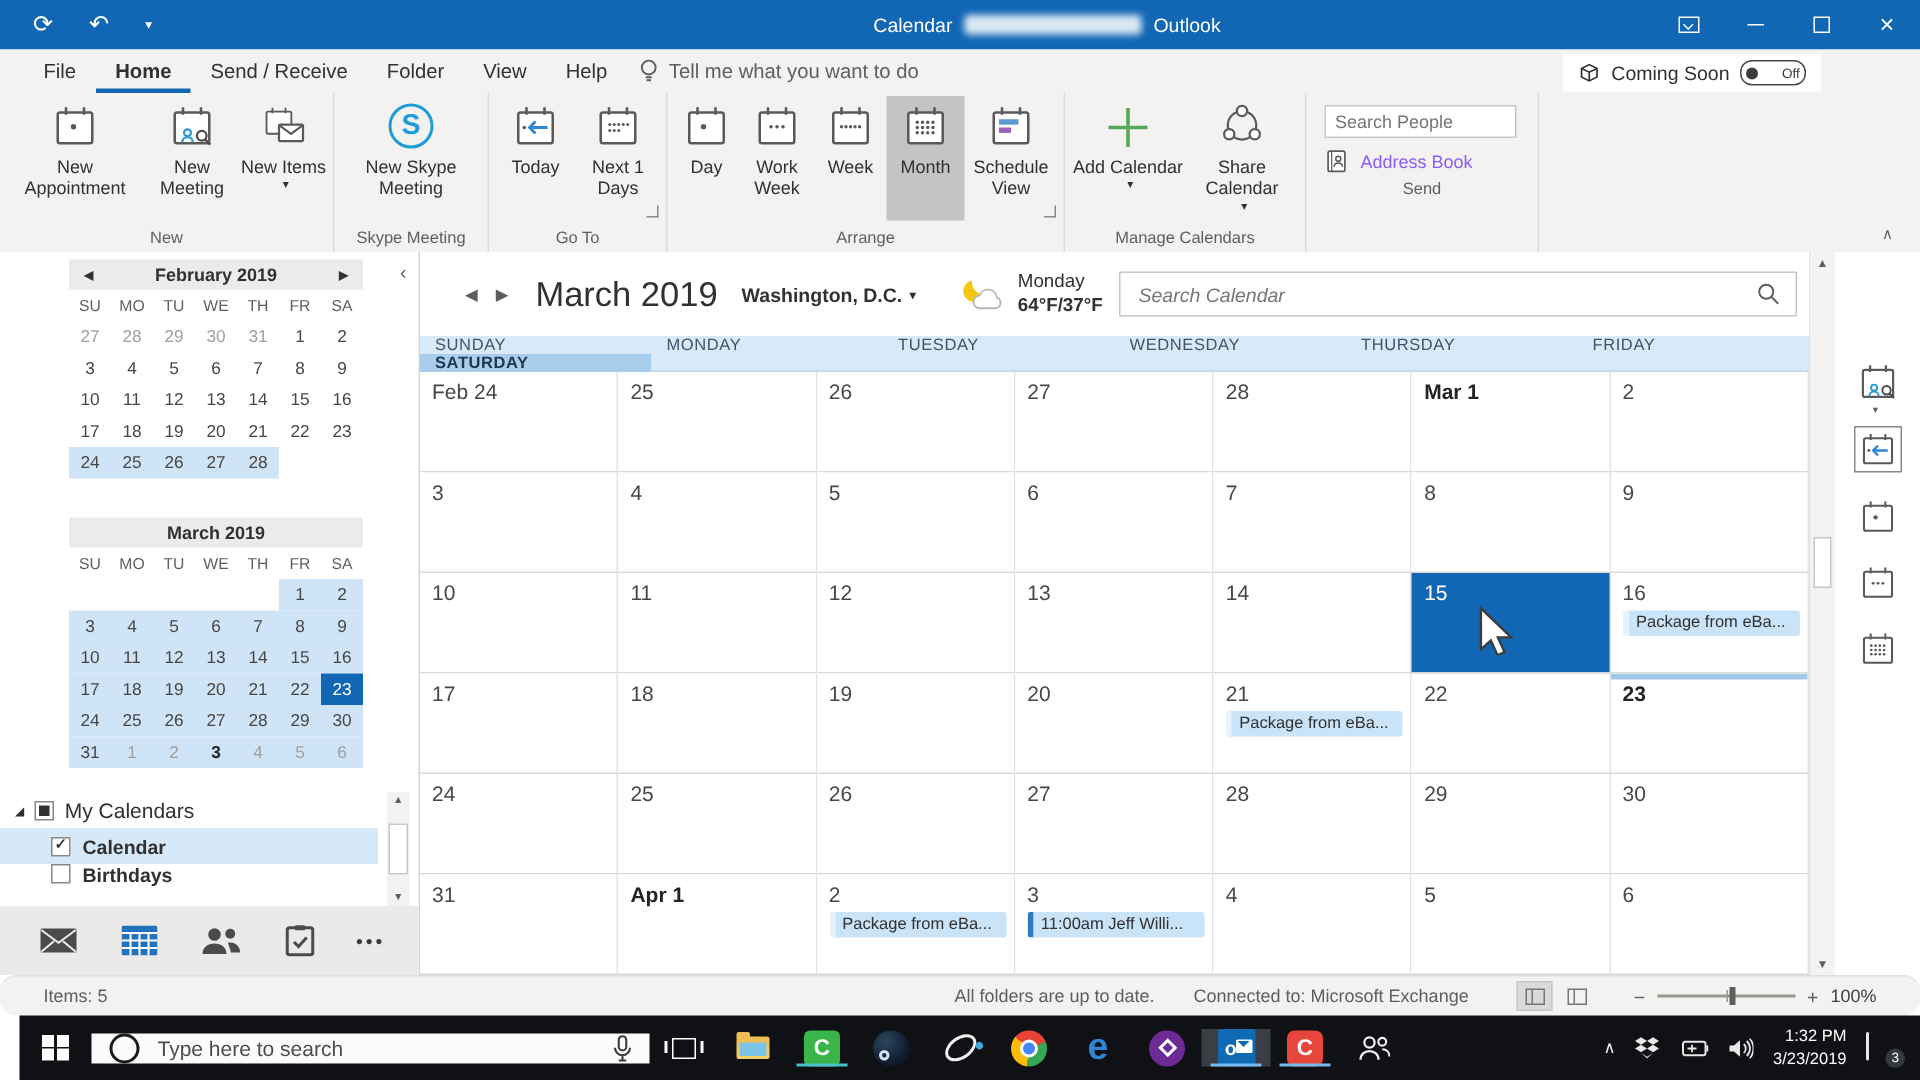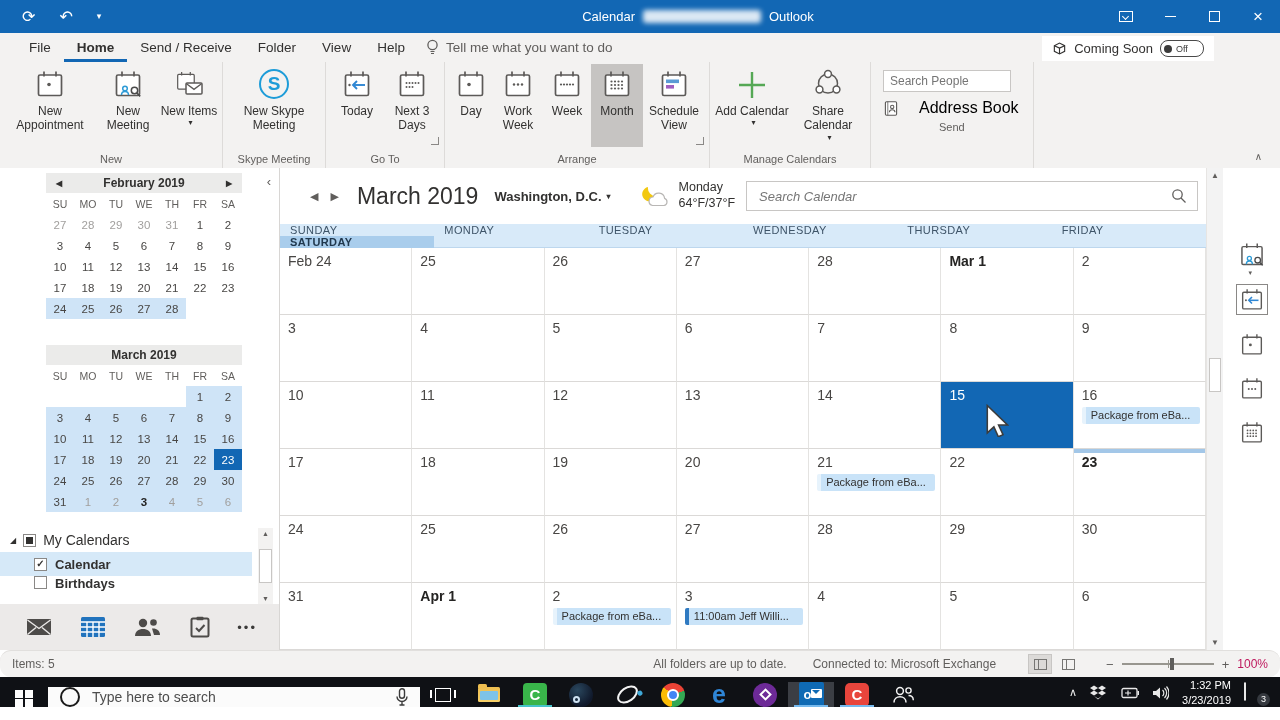--- a/index.html
+++ b/index.html
@@ -18,37 +18,37 @@
   .ico-ribbonopts::after{content:'';position:absolute;left:3px;top:2px;width:4px;height:4px;border-left:1px solid #fff;border-bottom:1px solid #fff;transform:rotate(-45deg);}
   .ico-min{width:11px;height:1px;background:#fff;}
   .ico-restore{width:9px;height:9px;border:1px solid #fff;position:relative;background:#1267b4;}
   .ico-restore::before{content:'';position:absolute;left:2px;top:-3px;width:9px;height:9px;border:1px solid #fff;z-index:-1;}
   
   .tabrow{height:29px;background:#f3f2f1;display:flex;align-items:stretch;padding-left:16px;position:relative;font-size:13.5px;color:#323130;}
   .tab{padding:0 13px;display:flex;align-items:center;}
   .tab.active{font-weight:700;border-bottom:3px solid #1267b4;padding-top:3px;}
   .tellme{display:flex;align-items:center;gap:7px;color:#605e5c;margin-left:8px;}
   .coming{position:absolute;right:66px;top:3px;height:25px;background:#fff;display:flex;align-items:center;gap:7px;padding:0 10px;font-size:13px;color:#323130;}
-  .toggle{width:36px;height:15px;border:1px solid #4a4a4a;border-radius:8px;display:flex;align-items:center;background:#fff;padding:0 3px;gap:4px;}
+  .toggle{width:36px;height:15px;border:1px solid #4a4a4a;border-radius:8px;display:flex;align-items:center;background:#fff;padding:0 3px;gap:16px;}
   .toggle-dot{width:8px;height:8px;border-radius:50%;background:#3b3b3b;}
   .toggle-label{font-size:9px;color:#3b3b3b;}
   
   .ribbon{height:106px;background:#f3f2f1;border-bottom:1px solid #d4d2d0;display:flex;position:relative;}
   .rgroup{display:flex;flex-direction:column;position:relative;padding:2px 4px 0 4px;border-right:1px solid #dddbd9;}
   .rbtns{flex:1;display:flex;align-items:flex-start;}
   .rbtn{display:flex;flex-direction:column;align-items:center;padding-top:5px;font-size:12px;color:#323130;text-align:center;line-height:1.2;height:83px;box-sizing:border-box;}
   .rbtn .ric{width:32px;height:30px;margin-bottom:5px;}
   .rbtn.selected{background:#c6c4c2;}
   .rgrp-label{height:19px;display:flex;align-items:center;justify-content:center;font-size:11px;color:#605e5c;}
   .caret-after::after{content:"▾";font-size:8px;margin-left:3px;color:#323130;}
   .launcher{position:absolute;right:5px;bottom:23px;width:7px;height:7px;border-right:1.2px solid #8a8886;border-bottom:1.2px solid #8a8886;}
   .skype-circle{width:30px;height:30px;border-radius:50%;border:2.5px solid #1d9cd8;color:#1d9cd8;display:flex;align-items:center;justify-content:center;font-size:19px;font-weight:700;box-sizing:border-box;margin-bottom:5px;}
   .find-col{display:flex;flex-direction:column;align-items:flex-start;padding:6px 10px 0 8px;}
   .speople{width:128px;height:22px;border:1px solid #c8c6c4;background:#fff;font-size:12px;color:#767676;padding:0 6px;box-sizing:border-box;font-family:"Liberation Sans",sans-serif;outline:none;}
-  .abook{display:flex;align-items:center;gap:20px;margin-top:7px;font-size:16px;color:#000000;}
+  .abook{display:flex;align-items:center;gap:8px;margin-top:7px;font-size:12px;color:#8b5cf6;}
   .ribbon-collapse{position:absolute;right:18px;bottom:6px;font-size:10px;color:#605e5c;}
   
   .content{position:absolute;top:168px;left:0;right:0;height:482px;display:flex;}
   .sidebar{width:280px;border-right:1px solid #d8d6d4;position:relative;background:#fff;box-sizing:border-box;}
   .side-collapse{position:absolute;right:8px;top:6px;font-size:13px;color:#605e5c;}
   .minical{width:196px;margin-left:46px;}
   .mc-title{height:20px;background:#ebebea;display:flex;align-items:center;font-size:12px;font-weight:700;color:#323130;}
   .mc-title .mc-arrow{width:26px;text-align:center;font-size:8px;color:#323130;}
   .mc-title .mc-name{flex:1;text-align:center;}
   .mc-grid{display:grid;grid-template-columns:repeat(7,28px);}
@@ -73,21 +73,21 @@
   .nav-ellipsis{font-size:13px;color:#3b3a39;letter-spacing:2px;}
   
   .main{flex:1;position:relative;background:#fff;display:flex;flex-direction:column;}
   .mheader{height:57px;display:flex;align-items:center;padding-left:24px;position:relative;}
   .mnav-arrow{font-size:11px;color:#605e5c;padding:4px 6px;}
   .mtitle{font-size:23px;color:#323130;margin:0 16px 0 12px;font-weight:400;}
   .loc{font-weight:700;font-size:13px;color:#323130;display:flex;align-items:center;gap:5px;}
   .loc::after{content:"▾";font-size:8px;}
   .weather{display:flex;align-items:center;gap:6px;margin-left:28px;}
   .weather-txt{font-size:12.5px;color:#323130;line-height:1.25;}
-  .weather-temp{font-weight:400;}
+  .weather-temp{font-weight:700;}
   .msearch{position:absolute;right:8px;top:13px;width:452px;height:30px;border:1px solid #c8c6c4;background:#fff;display:flex;align-items:center;padding:0 10px;box-sizing:border-box;}
   .msearch input{flex:1;border:none;outline:none;font-size:13px;color:#444;font-family:"Liberation Sans",sans-serif;background:transparent;font-style:italic;}
   .msearch input::placeholder{color:#767676;}
   .dayhdr{height:23px;display:grid;grid-template-columns:repeat(6,1fr);background:#d8eaf9;border-bottom:1px solid #bdd7ee;}
   .dh{display:flex;align-items:center;padding-left:10px;font-size:11px;letter-spacing:.4px;color:#3e5468;}
   .dh.sat{background:#a9cdec;font-weight:700;color:#20384e;}
   .mgrid{display:grid;grid-template-columns:repeat(7,1fr);grid-auto-rows:67px;flex:1;}
   .cell{border-right:1px solid #e4e3e1;border-bottom:1px solid #dbd9d7;position:relative;padding:5px 3px 0 8px;font-size:14px;color:#484644;background:#fff;box-sizing:border-box;overflow:hidden;}
   .cell .dn{margin-bottom:4px;}
   .cell.bold .dn{font-weight:700;color:#252423;}
@@ -98,34 +98,34 @@
   .ev.timed{border-left-color:#2f7ac2;}
   .cursor-svg{position:absolute;left:44px;top:22px;}
   
   .vscroll{width:17px;background:#f3f3f3;border-left:1px solid #e7e5e3;position:relative;display:flex;flex-direction:column;align-items:center;justify-content:space-between;padding:3px 0;font-size:8px;color:#605e5c;box-sizing:border-box;}
   .vs-thumb{position:absolute;top:190px;left:2px;width:12px;height:34px;background:#fff;border:1px solid #c8c6c4;box-sizing:border-box;}
   .rail{width:57px;background:#fff;display:flex;flex-direction:column;align-items:center;padding-top:72px;gap:15px;box-sizing:border-box;}
   .rail-ic{width:30px;height:29px;display:flex;align-items:center;justify-content:center;position:relative;}
   .rail-ic.boxed{border:1px solid #8a8886;}
   .rail-caret{position:absolute;bottom:-8px;left:12px;font-size:7px;color:#605e5c;}
   
-  .statusbar{position:absolute;top:650px;height:27px;left:0;right:0;background:#f3f2f1;border-top:1px solid #e1dfdd;display:flex;align-items:center;font-size:12px;color:#605e5c;padding:0 12px;box-sizing:border-box;border-radius:11px;}
+  .statusbar{position:absolute;top:650px;height:27px;left:0;right:0;background:#f3f2f1;border-top:1px solid #e1dfdd;display:flex;align-items:center;font-size:12px;color:#605e5c;padding:0 29px;box-sizing:border-box;border-radius:11px;}
   .sb-right{margin-left:auto;display:flex;align-items:center;gap:26px;}
   .sb-views{display:flex;align-items:center;gap:4px;margin-left:6px;}
   .sb-view{width:24px;height:20px;display:flex;align-items:center;justify-content:center;}
   .sb-view.pressed{background:#dcdad8;border:1px solid #c8c6c4;box-sizing:border-box;}
   .sb-vic{width:13px;height:11px;border:1px solid #767573;position:relative;box-sizing:border-box;}
   .sb-vic::after{content:'';position:absolute;left:3px;top:0;bottom:0;width:1px;background:#767573;}
   .zoomctl{display:flex;align-items:center;gap:8px;}
   .zoom-track{width:92px;height:2px;background:#98968f;position:relative;}
   .zoom-tick{position:absolute;left:50%;top:-3px;width:1px;height:8px;background:#98968f;}
   .zoom-thumb{position:absolute;left:48px;top:-5px;width:4px;height:12px;background:#605e5c;}
   .zoom-sign{font-size:13px;color:#605e5c;}
   
-  .taskbar{position:absolute;top:677px;height:30px;left:0;right:0;background:#0f1115;display:flex;align-items:flex-end;}
+  .taskbar{position:absolute;top:677px;height:43px;left:13px;right:0;background:#0f1115;display:flex;align-items:center;}
   .tk-start{width:48px;display:flex;align-items:center;justify-content:center;}
   .win-logo{display:grid;grid-template-columns:8px 8px;grid-template-rows:8px 8px;gap:1.5px;}
   .win-logo span{background:#fdfdfd;}
   .tk-search{width:372px;background:#fbfbfb;display:flex;align-items:center;gap:10px;padding:0 12px;box-sizing:border-box;}
   .cortana{width:20px;height:20px;border:2.5px solid #1b1b1b;border-radius:50%;box-sizing:border-box;flex:none;}
   .tk-search input{flex:1;border:none;outline:none;background:transparent;font-size:14px;color:#444;font-family:"Liberation Sans",sans-serif;}
   .tk-search input::placeholder{color:#4d4d4d;}
   .tk-icons{display:flex;}
   .tk-ic{width:46px;display:flex;align-items:center;justify-content:center;position:relative;}
   .tk-ic.active{background:#3b3e44;}
@@ -293,21 +293,21 @@
               <circle cx="10.5" cy="14" r="1"></circle>
               <circle cx="13.5" cy="14" r="1"></circle>
               <circle cx="16.5" cy="14" r="1"></circle>
               <circle cx="19.5" cy="14" r="1"></circle>
               <circle cx="22.5" cy="14" r="1"></circle>
               <circle cx="10.5" cy="18" r="1"></circle>
               <circle cx="13.5" cy="18" r="1"></circle>
               <circle cx="16.5" cy="18" r="1"></circle>
             </g>
         </svg>
-        <span>Next 3 Days</span>
+        <span>Next 1 Days</span>
       </div>
     </div>
     <div class="rgrp-label">Go To</div>
     <span class="launcher"></span>
   </div>
 
   <div class="rgroup">
     <div class="rbtns">
       <div class="rbtn" style="width:44px">
         <svg class="ric" viewBox="0 0 32 30">
@@ -828,21 +828,21 @@
           <span class="sb-vic"></span>
         </span>
     </span>
     <span class="zoomctl">
       <span class="zoom-sign">−</span>
       <span class="zoom-track">
         <span class="zoom-tick"></span>
         <span class="zoom-thumb"></span>
       </span>
       <span class="zoom-sign">+</span>
-      <span style="color:#be185d;">100%</span>
+      <span style="color:#404040;">100%</span>
     </span>
   </div>
 </div>
 
 <div class="taskbar">
   <div class="tk-start">
     <span class="win-logo">
         <span></span>
         <span></span>
         <span></span>

